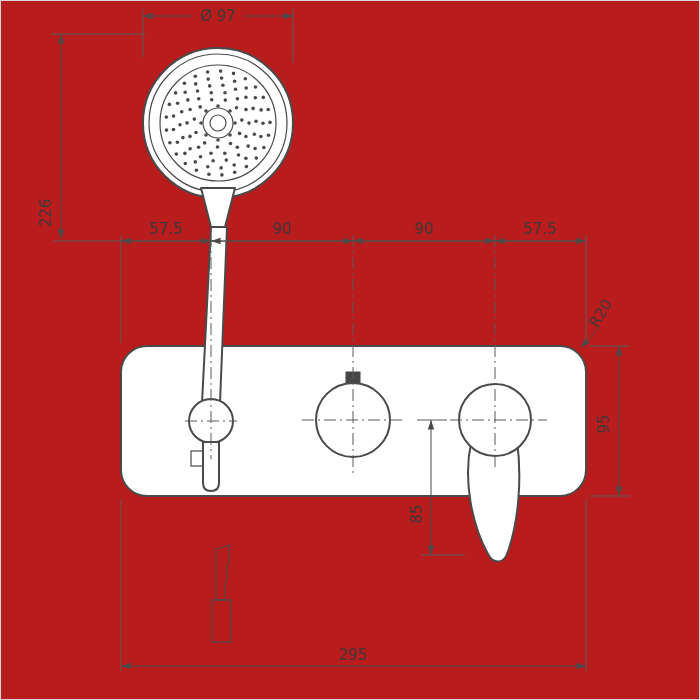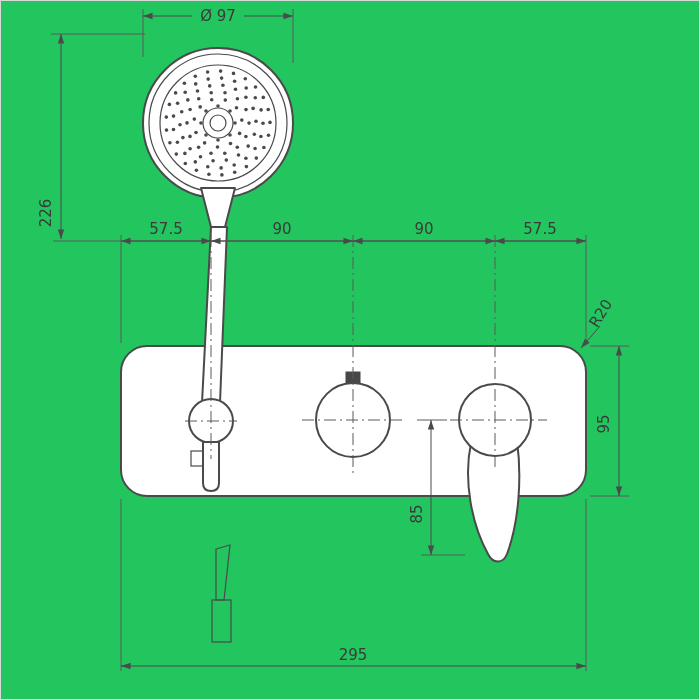--- a/index.html
+++ b/index.html
@@ -6,21 +6,21 @@
     margin: 0;
     padding: 0;
     background: #ffffff;
     font-family: "DejaVu Sans", "Liberation Sans", sans-serif;
   }
   .canvas {
     position: relative;
     width: 698px;
     height: 698px;
     border: 1px solid #d9d9d9;
-    background: #22c55e;
+    background: #b91c1c;
     box-sizing: content-box;
   }
   svg { display: block; }
 
   
   .outline   { fill: #ffffff; stroke: #4a4a4a; stroke-width: 2; stroke-linejoin: round; }
   .thinline  { fill: none;    stroke: #4a4a4a; stroke-width: 1.2; }
   .darkfill  { fill: #474747; stroke: #474747; stroke-width: 1; }
   .ext       { fill: none; stroke: #5a5a5a; stroke-width: 1; }
   .center    { fill: none; stroke: #5a5a5a; stroke-width: 1; stroke-dasharray: 12 4 2 4; }

